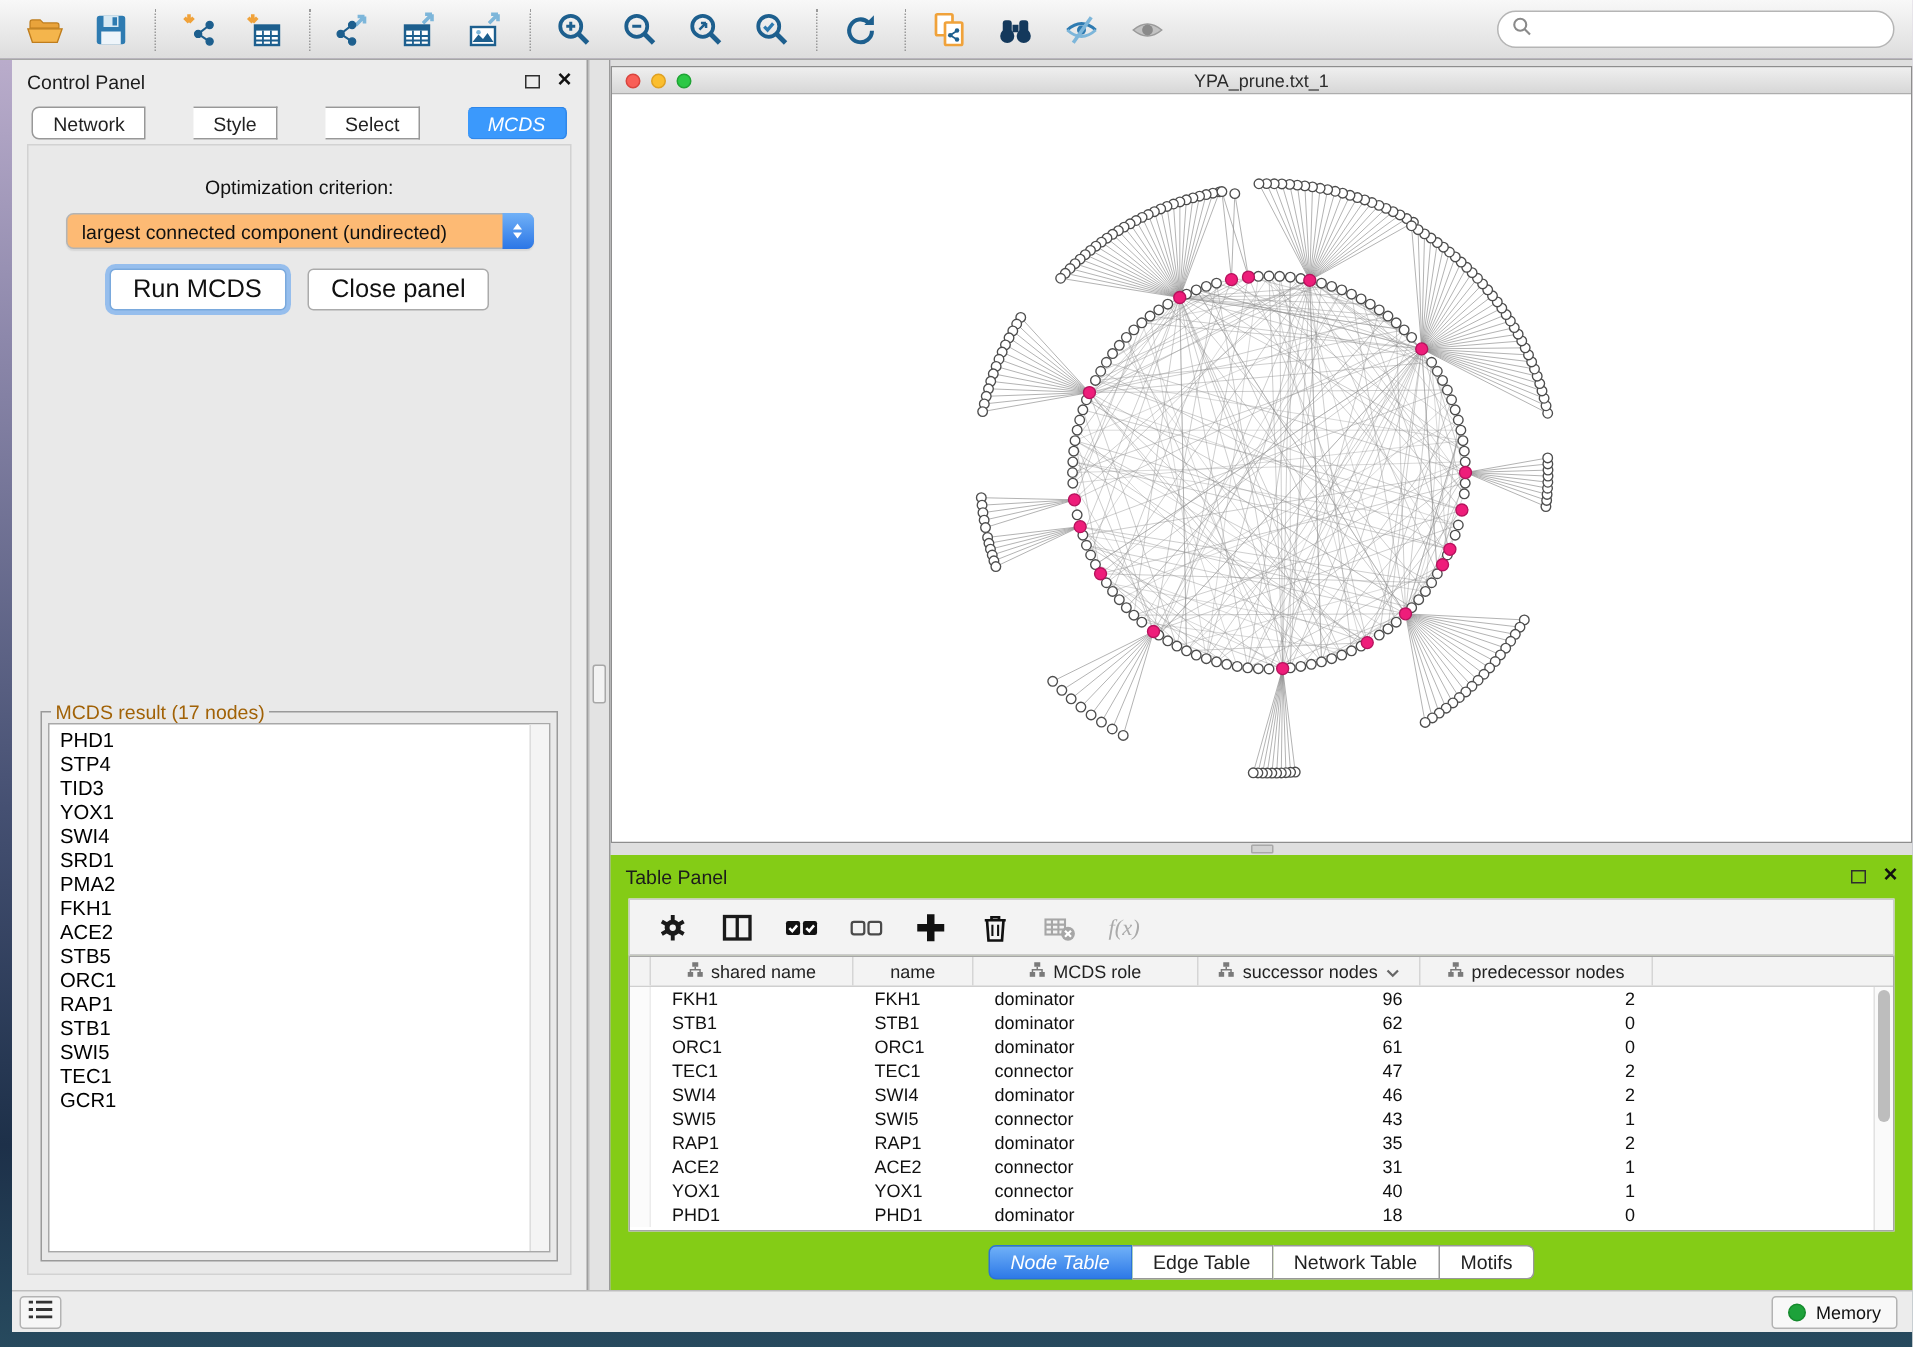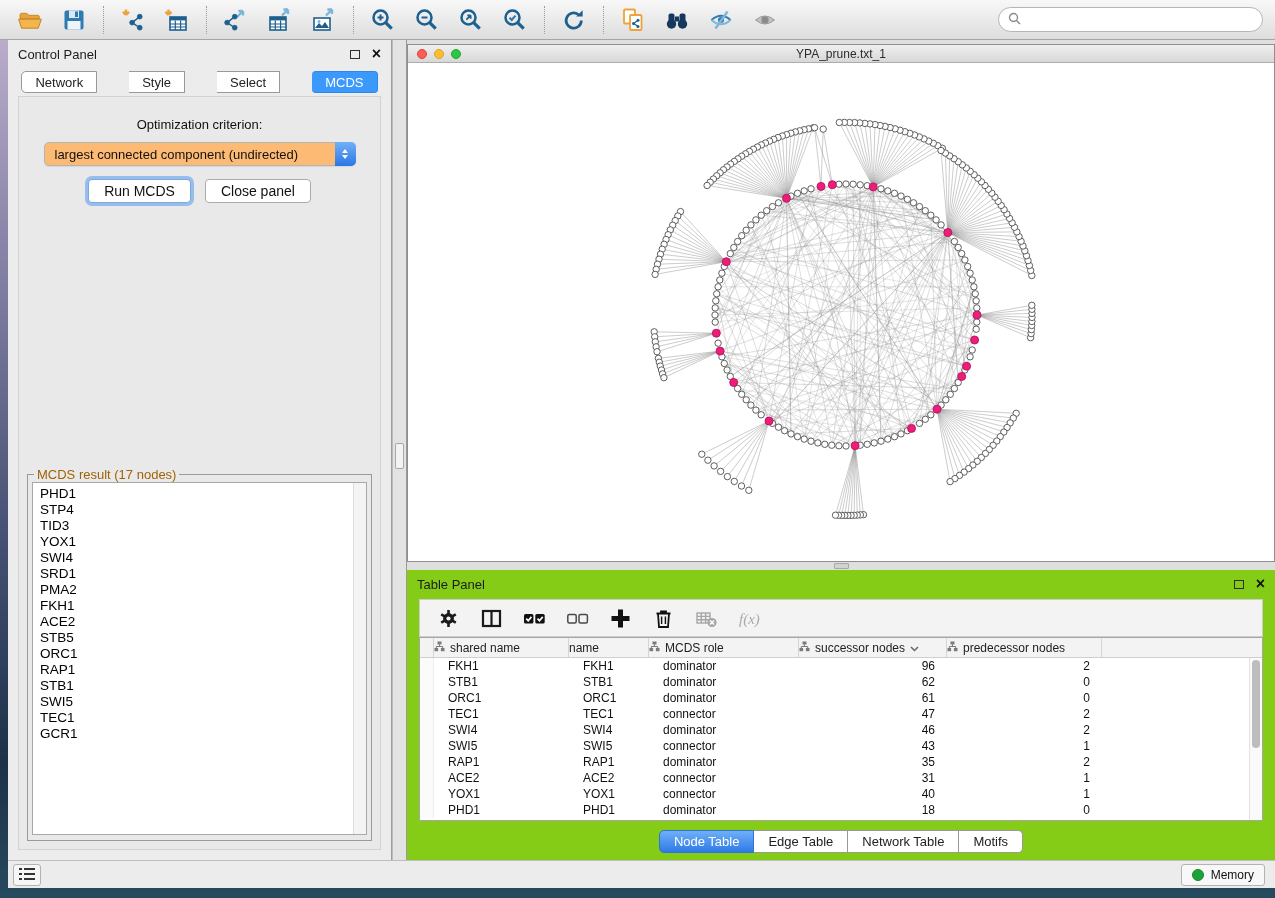--- a/index.html
+++ b/index.html
@@ -26,34 +26,34 @@
     border-right:1px solid #9e9e9e; }
   .panel-titlebar { height:28px; display:flex; align-items:center; padding:0 10px; font-size:13px; color:#1c1c1c; }
   .tb-spacer { margin-left:auto; }
   .float-icon { width:10px; height:9px; border:1.5px solid #2e2e2e; display:inline-block; margin-right:12px; }
   .close-icon { font-size:16px; font-weight:bold; color:#111; line-height:12px; }
   .cp-tabs { height:22px; display:flex; justify-content:center; margin-top:3px;gap:32px; }
   .seg { font-size:13px; padding:2px 13px; background:#fff; border:1px solid #989898; border-left:none;
     color:#222; display:flex; align-items:center; }
   .seg:first-child { border-left:1px solid #989898; border-radius:5px 0 0 5px; }
   .seg:last-child { border-radius:0 5px 5px 0; }
-  .seg.active { background:#3b99fc; color:#fff; border-color:#2f87ea; border-radius:4px; }
+  .seg.active { background:#3b99fc; color:#fff; border-color:#2f87ea; border-radius:4px;font-style:italic; }
   .cp-content { position:absolute; left:10px; right:10px; top:56px; bottom:10px; background:#e9e9e9;
     border:1px solid #d2d2d2; }
   .opt-label { text-align:center; margin-top:20px; font-size:13px; color:#111; }
   .dropdown { margin:10px auto 0; width:312px; height:24px; background:#fdba74; border:1px solid #b4b4b4;
     border-radius:5px; display:flex; align-items:center; font-size:13px; color:#111; padding-left:10px; position:relative;
     box-shadow:0 1px 1px rgba(0,0,0,.08); }
   .stepper { position:absolute; right:-1px; top:-1px; width:21px; height:24px; border-radius:0 5px 5px 0;
     background:linear-gradient(#71b1f7,#2b76e6); display:flex; flex-direction:column; align-items:center;
     justify-content:center; gap:2px; }
   .chev-up { width:0; height:0; border-left:3.5px solid transparent; border-right:3.5px solid transparent; border-bottom:4.5px solid #fff; }
   .chev-dn { width:0; height:0; border-left:3.5px solid transparent; border-right:3.5px solid transparent; border-top:4.5px solid #fff; }
   .btn-row { display:flex; justify-content:center; gap:14px; margin-top:13px; }
-  .aqua-btn { font-family:"Liberation Sans",sans-serif; font-size:14px; padding:3px 15px; background:#fff;
+  .aqua-btn { font-family:"Liberation Sans",sans-serif; font-size:17px; padding:3px 15px; background:#fff;
     border:1px solid #ababab; border-radius:4px; color:#111; }
   .aqua-btn.focused { box-shadow:0 0 0 3px rgba(106,168,240,.65); border-color:#7aa9dd; }
   .result-group { position:absolute; left:8px; right:8px; top:370px; bottom:8px; border:1px solid #9a9a9a;
     background:#e9e9e9; }
   .result-group legend { font-size:13px; color:#a16207; margin-left:6px; padding:0 3px; }
   .list-wrap { position:absolute; left:4px; right:4px; top:0px; bottom:5px; background:#fff; border:1px solid #a8a8a8; }
   .result-list { position:absolute; left:0; top:0; bottom:0; right:13px; overflow:hidden; padding:3px 0 0 7px; }
   .result-list div { font-size:13.5px; line-height:16px; color:#000; }
   .list-scroll { position:absolute; top:0; bottom:0; right:0; width:13px; background:#f4f4f4; border-left:1px solid #ddd; }
 
@@ -81,21 +81,21 @@
     border:1px solid #a8a8a8; border-radius:1px; }
 
   
   .table-panel { position:absolute; left:0; top:530px; width:868px; height:290px; background:#84cc16; }
   .tp-toolbar { margin:1px 12px 0; height:38px; background:#f3f3f3; border:1px solid #cccccc;
     display:flex; align-items:center; gap:13px; padding:0 13px; }
   .tp-tool { width:30px; height:30px; display:flex; align-items:center; justify-content:center; }
   .tp-table { position:absolute; left:12px; right:12px; top:67px; height:184px; background:#fff; border:1px solid #a6a6a6; }
   .thead { display:flex; height:20px; background:#f3f3f3; border-bottom:1px solid #cfcfcf; }
   .th-gutter { width:14px; border-right:1px solid #d5d5d5; background:#f3f3f3; }
-  .th { display:flex; align-items:center; gap:5px; font-size:12px; color:#222;
+  .th { display:flex; align-items:center; justify-content:center; gap:5px; font-size:12px; color:#222;
     border-right:1px solid #d5d5d5; }
   .tbody { position:relative; }
   .tr { display:flex; height:16px; align-items:center; }
   .td-gutter { width:14px; height:16px; background:#fbfbfb; border-right:1px solid #ececec; }
   .td { font-size:12px; color:#111; padding-left:14px; overflow:hidden; white-space:nowrap; }
   .td.num { text-align:right; padding-left:0; padding-right:12px; }
   .col0{width:135px;} .col1{width:80px;} .col2{width:150px;} .col3{width:148px;} .col4{width:155px;}
   .tp-scroll { position:absolute; right:0; top:20px; bottom:0; width:13px; background:#fafafa; border-left:1px solid #e2e2e2; }
   .tp-thumb { position:absolute; top:2px; left:2px; width:8px; height:88px; background:#bdbdbd; border-radius:4px; }
   .tp-tabs { position:absolute; bottom:7px; left:0; right:0; display:flex; justify-content:center; }

